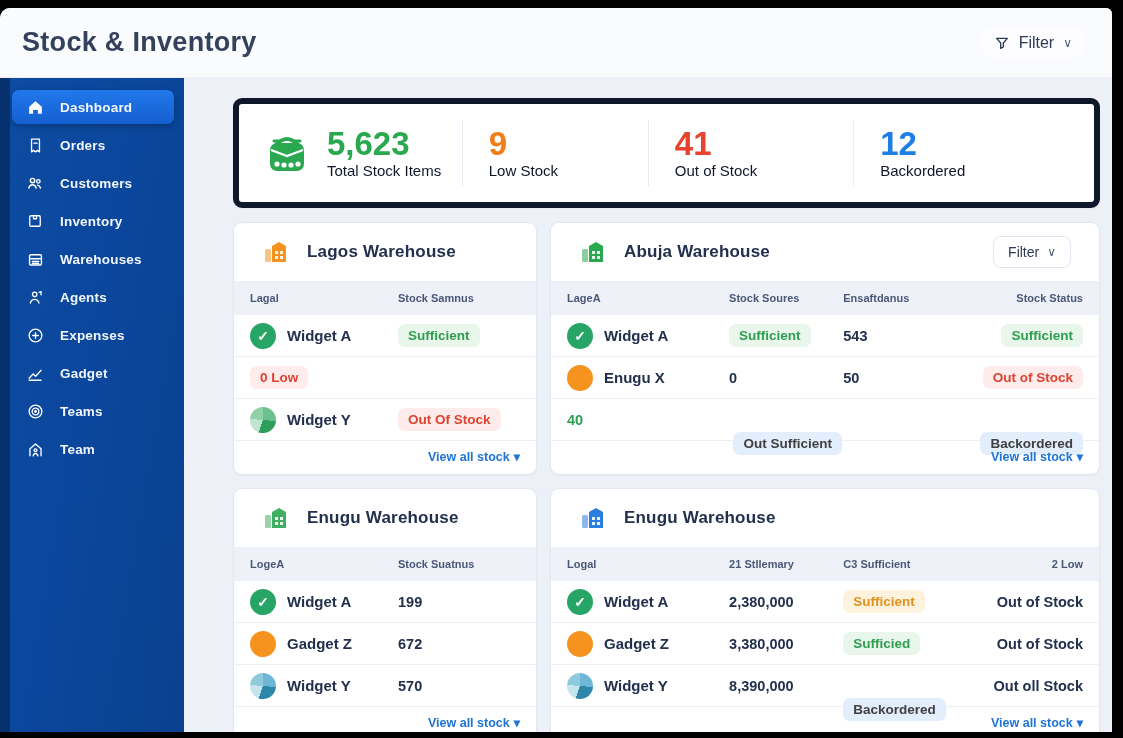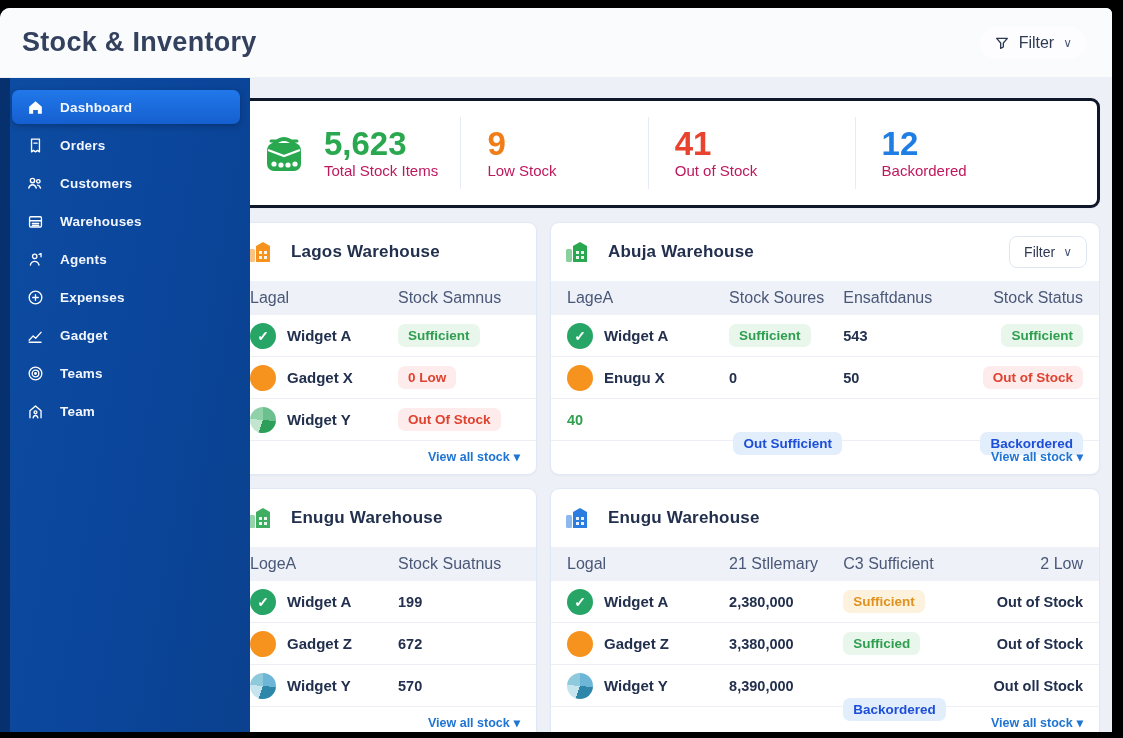--- a/index.html
+++ b/index.html
@@ -15,67 +15,67 @@
             justify-content:space-between; padding:0 26px 0 22px;
             border-bottom:1px solid #eef1f6; z-index:3; }
   .page-title { font-size:27px; font-weight:700; color:#33415e; letter-spacing:.3px; }
   .filter-top { display:flex; align-items:center; gap:9px; background:#fdfdff;
                 border-radius:18px; padding:7px 14px; cursor:pointer;
                 color:#2e3a54; font-size:16px; font-weight:500; }
   .filter-top svg { display:block; }
   .caret { font-size:12px; color:#4a5878; }
 
   
-  .sidebar { position:absolute; top:70px; left:0; bottom:0; width:250px;
+  .sidebar { position:absolute; top:70px; left:0; bottom:0; width:184px;
              background:linear-gradient(100deg,#0d4ca2 0%, #0a459a 60%, #0b418e 100%);
              padding-top:12px; z-index:2; }
   .sidebar::before { content:""; position:absolute; left:0; top:0; bottom:0; width:10px;
                      background:#07316e; }
   .side-item { display:flex; align-items:center; gap:14px; margin:0 10px 4px 12px;
                padding:8px 12px; border-radius:7px; cursor:pointer;
                color:#f2f6ff; font-size:13.5px; font-weight:700; letter-spacing:.2px;
                height:34px; }
   .side-item.active { background:linear-gradient(180deg,#2178ea,#155fd0);
                       box-shadow:0 2px 6px rgba(0,0,0,.25); }
   .side-item .sicon { width:22px; height:22px; display:flex; align-items:center;
                       justify-content:center; flex:none; }
   .side-item svg { display:block; }
 
   
   .main { position:absolute; top:70px; left:210px; right:0; bottom:0;
           padding:20px 12px 0 23px; overflow:hidden; }
 
   
-  .stats { background:#fff; border:3px solid #0f172a; border-radius:9px;
+  .stats { background:#fff; border:6px solid #0f172a; border-radius:9px;
            display:flex; align-items:stretch; padding:16px 10px; height:110px;
            box-shadow:0 1px 2px rgba(40,60,110,.04); }
   .stat { display:flex; align-items:center; gap:14px; padding:4px 10px 4px 26px; }
   .stat + .stat { border-left:1px solid #e6ebf4; }
   .stat:nth-child(1){ flex:1.28; padding-left:12px; }
   .stat:nth-child(2){ flex:1.0; }
   .stat:nth-child(3){ flex:1.13; }
   .stat:nth-child(4){ flex:1.3; }
   .stat .nums { display:flex; flex-direction:column; gap:2px; }
   .stat .val { font-size:33px; font-weight:700; line-height:1; }
-  .stat .lbl { font-size:15px; color:#be185d; }
+  .stat .lbl { font-size:15px; color:#0f172a; }
   .stat .bigicon { width:52px; height:52px; flex:none; }
 
   
   .cards { display:grid; grid-template-columns:304px 1fr; gap:13px; margin-top:14px; }
   .card { background:#fff; border:1px solid #e0e8f4; border-radius:9px; overflow:hidden;
           box-shadow:0 1px 2px rgba(40,60,110,.04); }
-  .card-head { display:flex; align-items:center; gap:13px; padding:13px 12px; height:58px; }
+  .card-head { display:flex; align-items:center; gap:13px; padding:13px 28px; height:58px; }
   .card-head .wicon { width:32px; height:32px; flex:none; }
   .card-title { font-size:17px; font-weight:700; color:#22304e; letter-spacing:.2px; flex:1; }
   .filter-btn { display:flex; align-items:center; gap:8px; border:1px solid #dfe6f2;
                 border-radius:8px; background:#fff; padding:7px 14px; cursor:pointer;
                 font-size:14px; color:#2e3a54; font-weight:500; }
 
   .thead { display:flex; align-items:center; background:#eef1f7; padding:9px 16px;
-           font-size:16px; color:#4a5878; height:34px; }
+           font-size:11px; color:#4a5878; height:34px;font-weight:bold; }
   .trow  { display:flex; align-items:center; padding:0 16px; height:42px;
            border-bottom:1px solid #eceff6; }
   .tcell { display:flex; align-items:center; gap:11px; overflow:hidden; }
   .prod-name { font-size:15px; font-weight:700; color:#22304e; white-space:nowrap; }
 
   .cols2 .c0 { flex:1; }
   .cols2 .c1 { width:122px; flex:none; justify-content:flex-start; }
   .cols4 .c0 { flex:1.42; }
   .cols4 .c1 { flex:1.0; }
   .cols4 .c2 { flex:1.08; }
@@ -87,21 +87,21 @@
            display:flex; align-items:center; justify-content:center; }
   .picon.check { background:#27a567; color:#fff; font-size:14px; font-weight:700; }
   .picon.dot-orange { background:#f6921e; }
   .picon.pie-green { background:conic-gradient(#6cc08d 0 95deg,#2e9e5b 95deg 200deg,#c2e5cf 200deg 275deg,#8fd1a8 275deg); }
   .picon.pie-teal  { background:conic-gradient(#6db6d8 0 95deg,#2e86a8 95deg 200deg,#c6e4ee 200deg 275deg,#8fc9dc 275deg); }
 
   .badge { display:inline-block; padding:4px 10px; border-radius:7px;
            font-size:13.5px; font-weight:600; white-space:nowrap; }
   .badge-green  { color:#2f9e4f; background:#e9f6ec; }
   .badge-red    { color:#e04230; background:#fdeceb; }
-  .badge-blue   { color:#1d4ed8; background:#e2eefc;margin-top:48px; }
+  .badge-blue   { color:#404040; background:#e2eefc;margin-top:48px; }
   .badge-orange { color:#e0921e; background:#fdf2de; }
   .text-green   { color:#2f9e4f; font-size:14.5px; font-weight:600; }
   .plain        { color:#22304e; font-size:14.5px; font-weight:700; white-space:nowrap; }
 
   .card-foot { display:flex; justify-content:flex-end; align-items:center;
                padding:8px 16px 10px; }
   .view-link { color:#1f74d4; font-size:12.5px; font-weight:700; cursor:pointer;
                display:flex; align-items:center; gap:4px; }
 </style>
 </head>
@@ -143,20 +143,29 @@
       <div class="side-item">
         <span class="sicon">
           <svg width="20" height="20" viewBox="0 0 24 24" fill="none" stroke="#fff" stroke-width="1.7" stroke-linecap="round" stroke-linejoin="round">
             <circle cx="9" cy="9" r="2.6"></circle>
             <circle cx="16" cy="10" r="2.1"></circle>
             <path d="M4.5 18c.8-2.8 2.6-4 4.5-4s3.7 1.2 4.5 4"></path>
             <path d="M15 14.6c1.7.2 3 1.3 3.6 3.4"></path>
           </svg>
         </span>
                  <span>Customers</span>
+      </div>
+      <div class="side-item">
+        <span class="sicon">
+          <svg width="18" height="18" viewBox="0 0 24 24" fill="none" stroke="#fff" stroke-width="1.7" stroke-linecap="round" stroke-linejoin="round">
+            <rect x="5" y="5" width="14" height="14" rx="1.5"></rect>
+            <path d="M10 5v4h4V5"></path>
+          </svg>
+        </span>
+                 <span>Inventory</span>
       </div>
       <div class="side-item">
         <span class="sicon">
           <svg width="19" height="19" viewBox="0 0 24 24" fill="none" stroke="#fff" stroke-width="1.7" stroke-linecap="round" stroke-linejoin="round">
             <rect x="4.5" y="6" width="15" height="13" rx="1.5"></rect>
             <path d="M4.5 11h15M8 14.5h8M8 17h8"></path>
           </svg>
         </span>
                  <span>Warehouses</span>
       </div>
@@ -267,24 +276,20 @@
           <div class="trow cols2">
        <span class="tcell c0">
          <span class="picon check">✓</span>
          <span class="prod-name">Widget A</span>
        </span>
             <span class="tcell c1">
               <span class="badge badge-green">Sufficient</span>
             </span>
           </div>
           <div class="trow cols2">
-       <span class="tcell c0">
-         <span class="picon dot-orange"></span>
-         <span class="prod-name">Gadget X</span>
-       </span>
             <span class="tcell c1">
               <span class="badge badge-red">0 Low</span>
             </span>
           </div>
           <div class="trow cols2">
        <span class="tcell c0">
          <span class="picon pie-green"></span>
          <span class="prod-name">Widget Y</span>
        </span>
             <span class="tcell c1">

